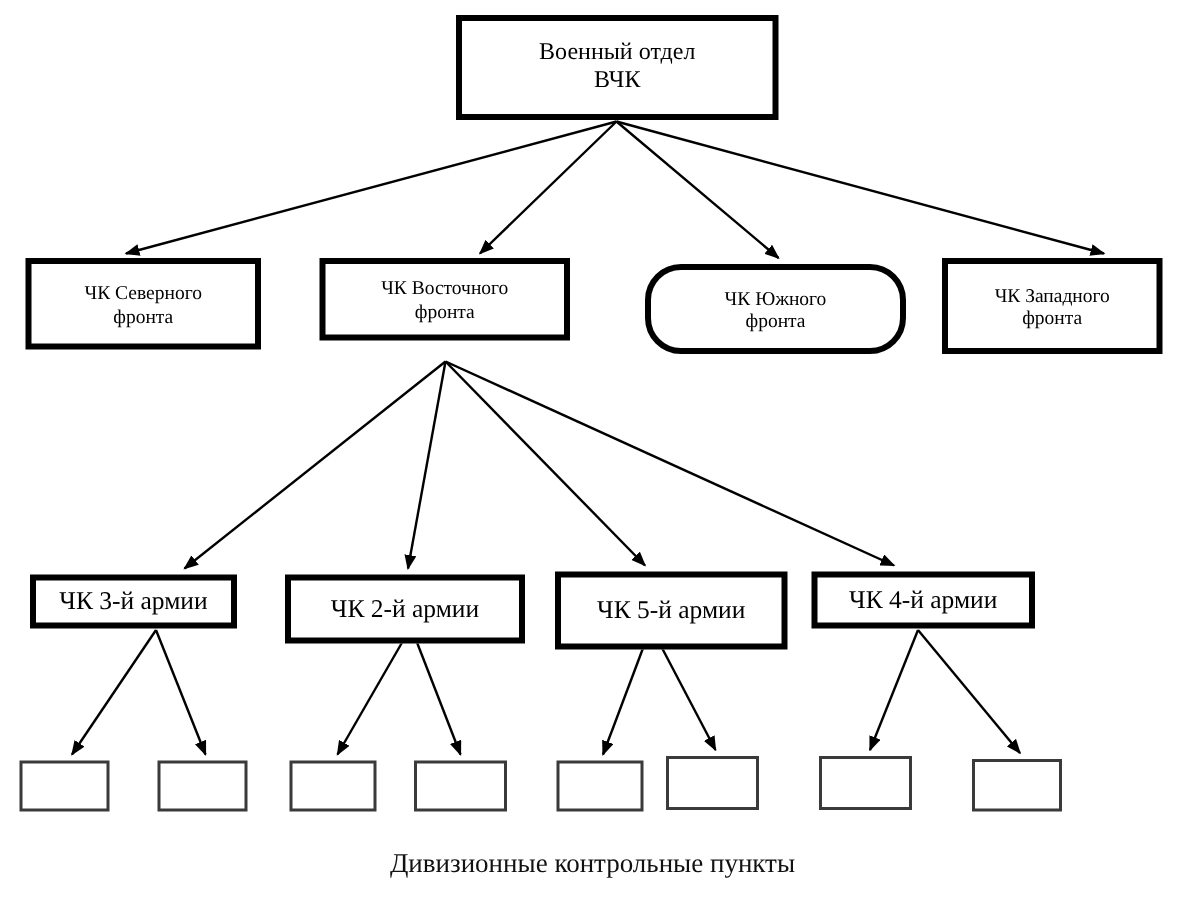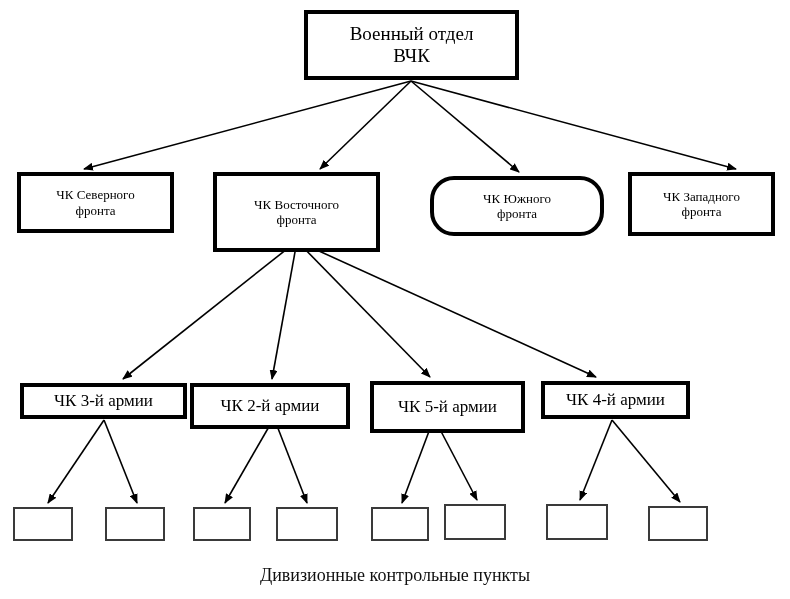--- a/index.html
+++ b/index.html
@@ -35,21 +35,21 @@
     color: #000000;
     z-index: 2;
   }
   .node .label {
     display: block;
     line-height: 1.18;
     font-size: 13px;
     padding: 0 4px;
     white-space: pre-line;
   }
-  .node.root .label { font-size: 19px; }
+  .node.root .label { font-size: 16px; }
   .node.army .label { font-size: 17px; }
   .node.leaf {
     border: 2px solid #3a3a3a;
   }
   .caption {
     position: absolute;
     left: 0;
     width: 790px;
     text-align: center;
     font-size: 18px;
@@ -90,33 +90,33 @@
 
   <div id="node-layer">
       <div class="node root" style="left: 304px; top: 10px; width: 215px; height: 70px; border-color: rgb(0, 0, 0);">
         <span class="label">Военный отдел
 ВЧК</span>
       </div>
       <div class="node front" style="left: 17px; top: 172px; width: 157px; height: 61px; border-color: rgb(0, 0, 0);">
         <span class="label">ЧК Северного
 фронта</span>
       </div>
-      <div class="node front" style="left: 213px; top: 172px; width: 167px; height: 80px; border-color: rgb(0, 0, 0);">
+      <div class="node front" style="left: 213px; top: 172px; width: 167px; height: 55px; border-color: rgb(0, 0, 0);">
         <span class="label">ЧК Восточного
 фронта</span>
       </div>
       <div class="node front" style="left: 430px; top: 176px; width: 174px; height: 60px; border-color: rgb(0, 0, 0); border-radius: 24px;">
         <span class="label">ЧК Южного
 фронта</span>
       </div>
       <div class="node front" style="left: 628px; top: 172px; width: 147px; height: 64px; border-color: rgb(0, 0, 0);">
         <span class="label">ЧК Западного
 фронта</span>
       </div>
-      <div class="node army" style="left: 20px; top: 383px; width: 167px; height: 36px; border-color: rgb(0, 0, 0);">
+      <div class="node army" style="left: 20px; top: 383px; width: 138px; height: 36px; border-color: rgb(0, 0, 0);">
         <span class="label">ЧК 3-й армии</span>
       </div>
       <div class="node army" style="left: 190px; top: 383px; width: 160px; height: 46px; border-color: rgb(0, 0, 0);">
         <span class="label">ЧК 2-й армии</span>
       </div>
       <div class="node army" style="left: 370px; top: 381px; width: 155px; height: 52px; border-color: rgb(0, 0, 0);">
         <span class="label">ЧК 5-й армии</span>
       </div>
       <div class="node army" style="left: 541px; top: 381px; width: 149px; height: 38px; border-color: rgb(0, 0, 0);">
         <span class="label">ЧК 4-й армии</span>

